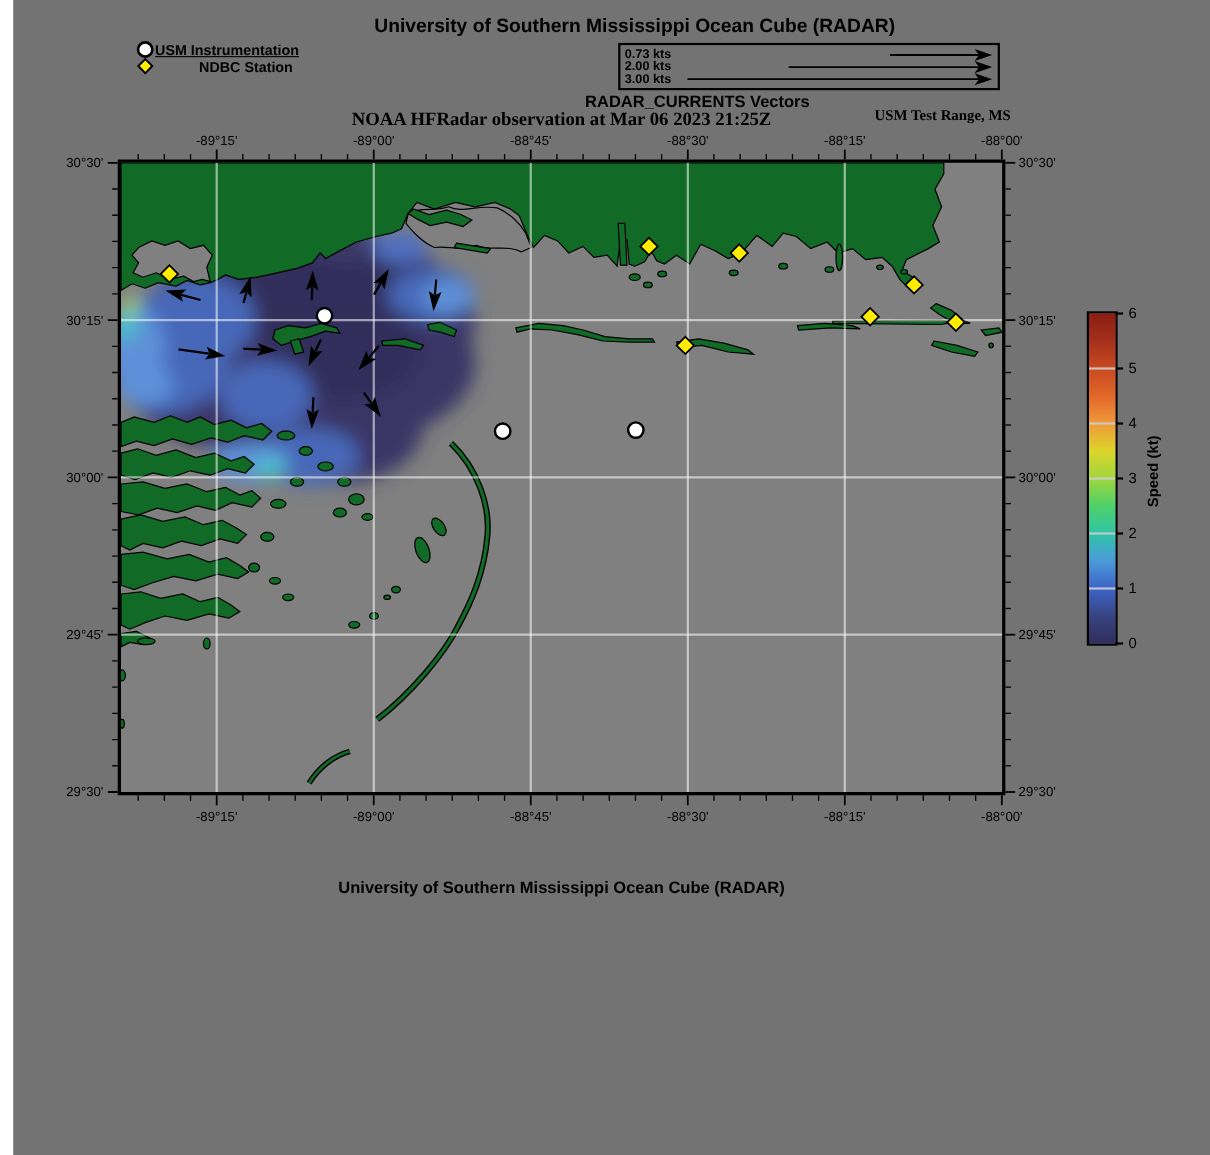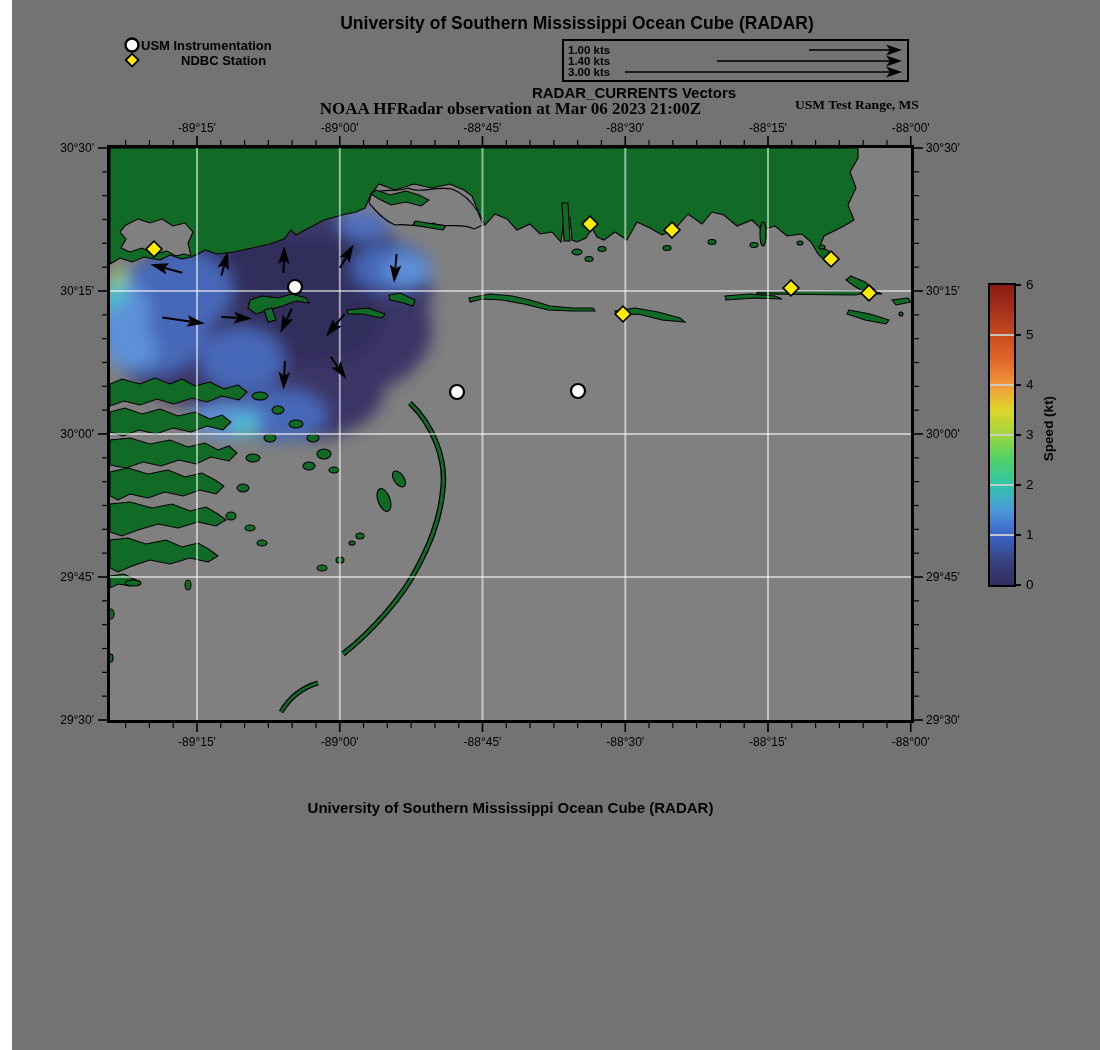--- a/index.html
+++ b/index.html
@@ -32,43 +32,43 @@
 <body>
 
 <div class="page">
 
   <div class="abs title-top">University of Southern Mississippi Ocean Cube (RADAR)</div>
 
   <svg class="abs" style="left:109px;top:36px;" width="22" height="34">
     <circle cx="11" cy="9" r="6.5" fill="#ffffff" stroke="#000" stroke-width="2.4"></circle>
     <rect x="6.6" y="19.6" width="9" height="9" transform="rotate(45 11.1 24.1)" fill="#ffec00" stroke="#000" stroke-width="1.8"></rect>
   </svg>
-  <div class="abs legend-label" style="top:38px;">USM Instrumentation</div>
+  <div class="abs legend-label" style="top:38px;text-decoration:underline;">USM Instrumentation</div>
   <div class="abs legend-label" style="top:53px;padding-left:40px;">NDBC Station</div>
 
   <div class="abs vector-box">
-    <div class="vb-label" style="top:3px;">1.00 kts</div>
-    <div class="vb-label" style="top:14px;">1.40 kts</div>
+    <div class="vb-label" style="top:3px;">0.73 kts</div>
+    <div class="vb-label" style="top:14px;">2.00 kts</div>
     <div class="vb-label" style="top:25px;text-align:center;">3.00 kts</div>
     <svg width="343" height="39">
       <g stroke="#000" stroke-width="1.6">
         <line x1="245" y1="9" x2="326" y2="9"></line>
         <line x1="153" y1="20" x2="326" y2="20"></line>
         <line x1="61" y1="31" x2="326" y2="31"></line>
       </g>
       <g fill="#000">
         <polygon points="338,9 322,3.5 326,9 322,14.5"></polygon>
         <polygon points="338,20 322,14.5 326,20 322,25.5"></polygon>
         <polygon points="338,31 322,25.5 326,31 322,36.5"></polygon>
       </g>
     </svg>
   </div>
   <div class="abs vector-caption">RADAR_CURRENTS Vectors</div>
 
-  <div class="abs subtitle">NOAA HFRadar observation at Mar 06 2023 21:00Z</div>
+  <div class="abs subtitle">NOAA HFRadar observation at Mar 06 2023 21:25Z</div>
   <div class="abs range-label">USM Test Range, MS</div>
 
   <div class="abs map-frame">
     <svg width="801" height="572" viewBox="0 0 801 572">
       <defs>
         <filter id="blur8" x="-30%" y="-30%" width="160%" height="160%">
           <feGaussianBlur stdDeviation="8"></feGaussianBlur>
         </filter>
       </defs>
 

